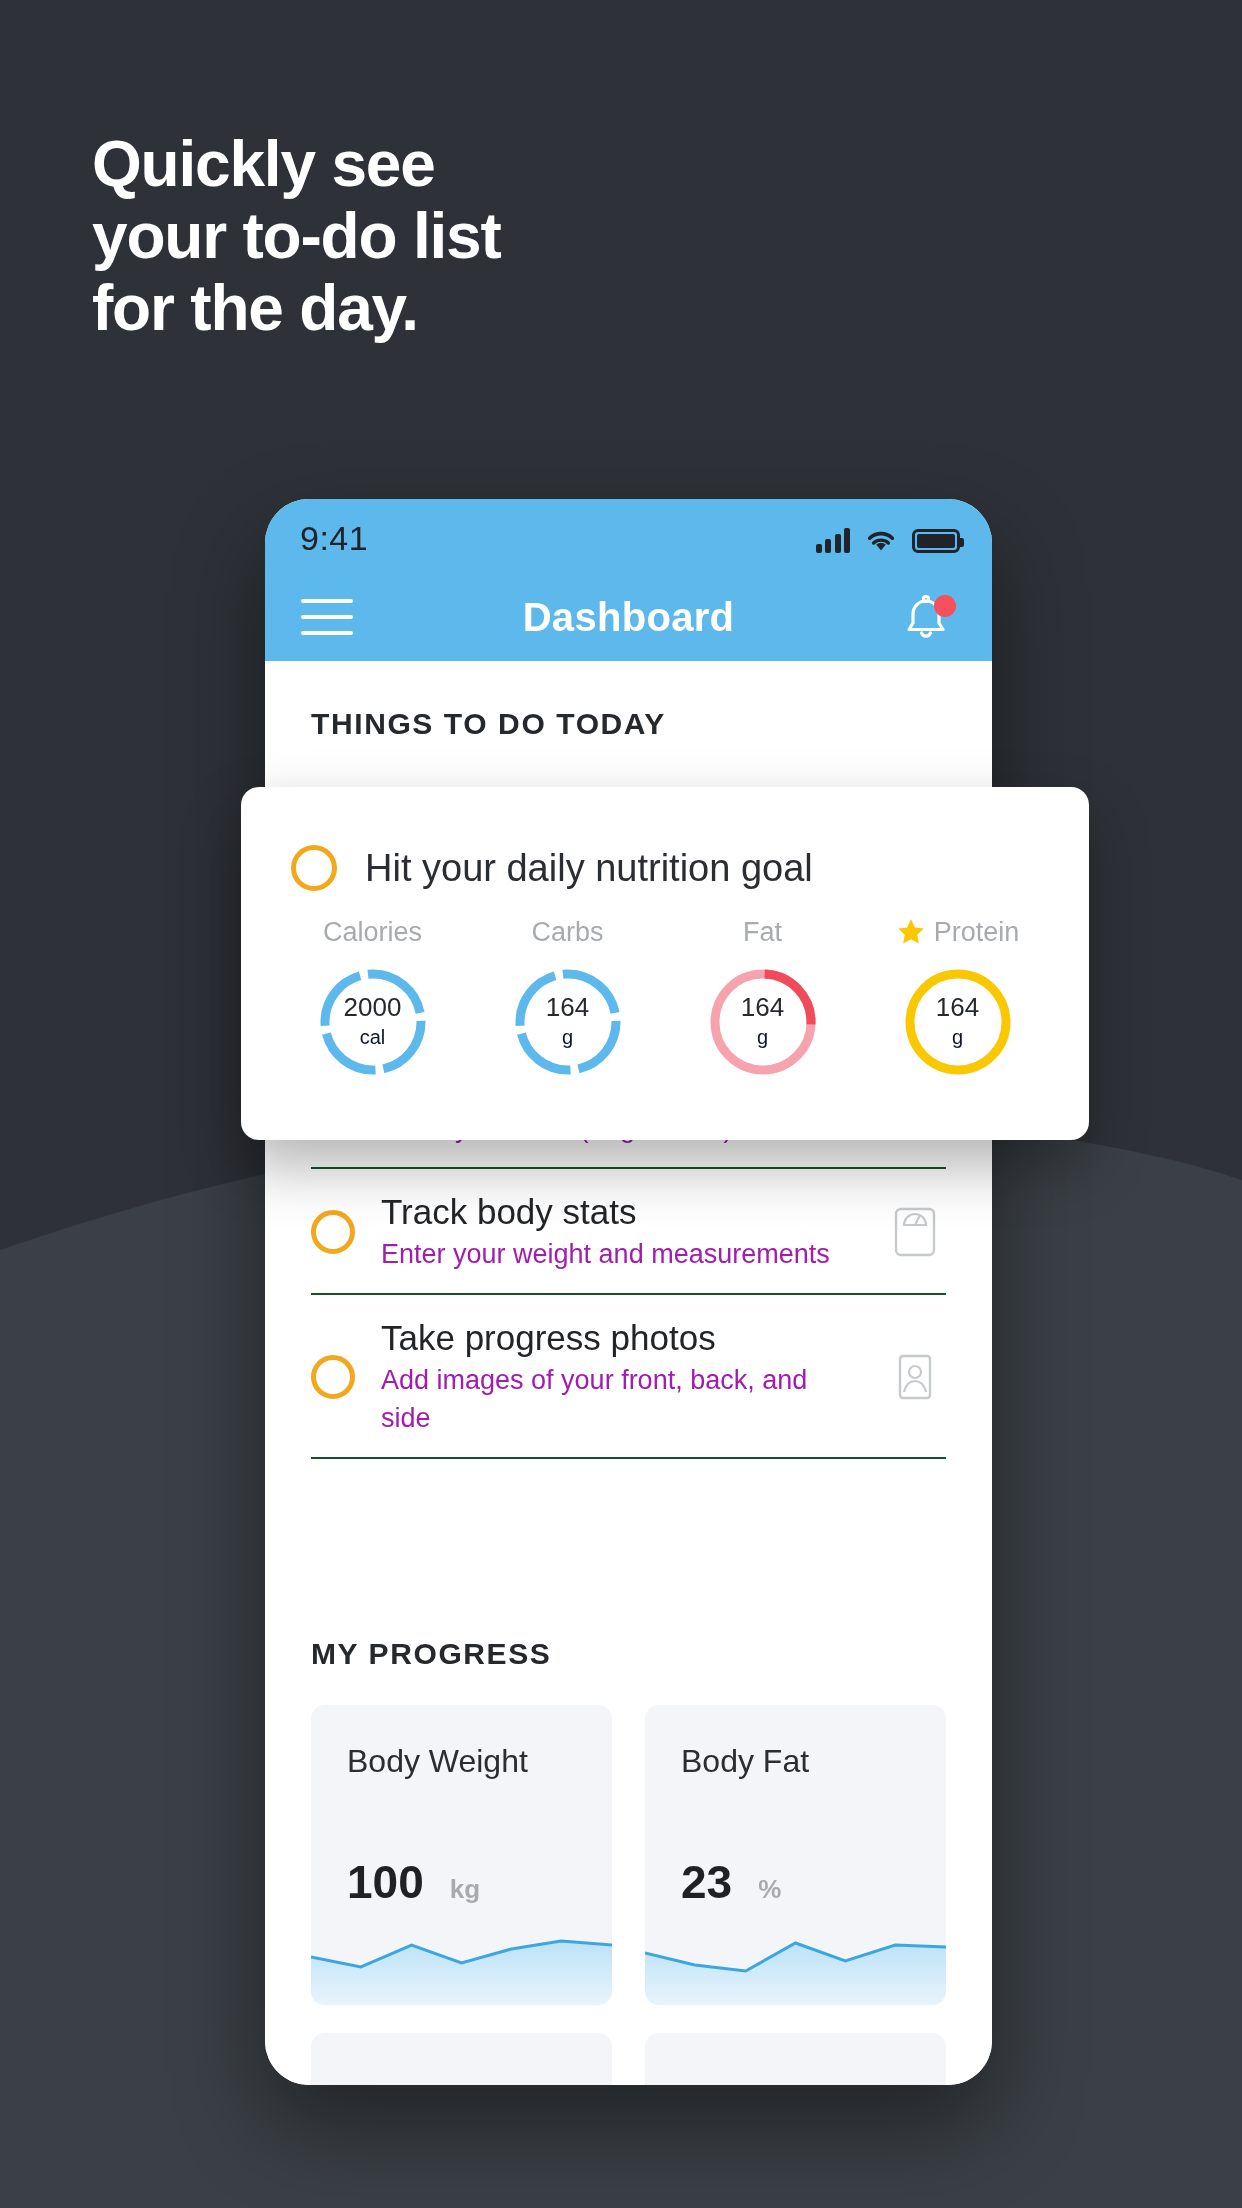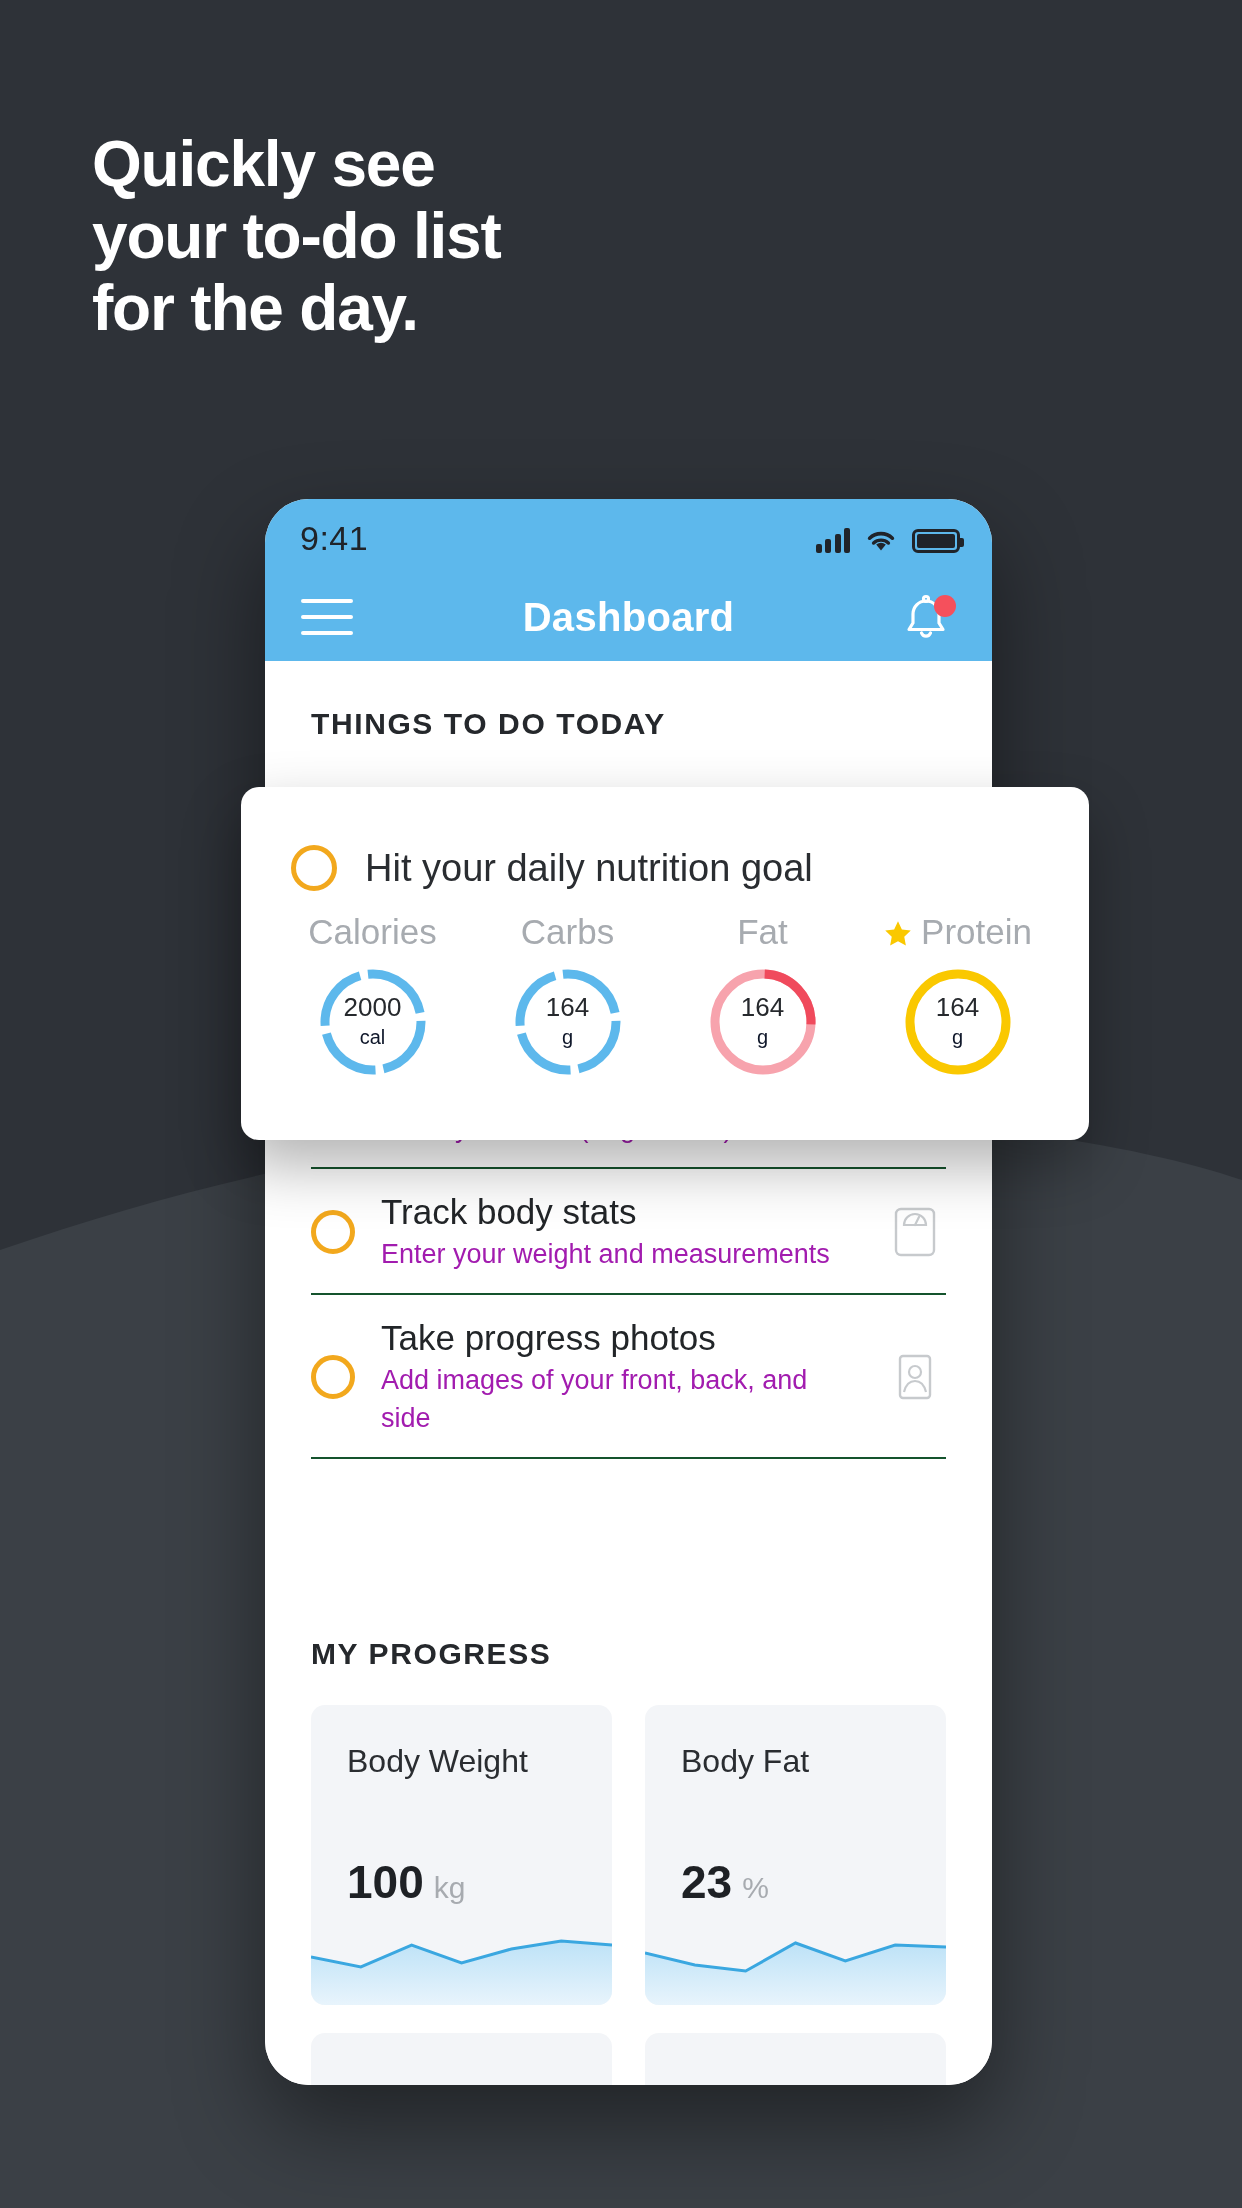--- a/index.html
+++ b/index.html
@@ -127,21 +127,21 @@
   }
   .pcard-title{
     position:absolute; left:36px; top:38px;
     font-size:32px; color:#2a2d31;
   }
   .pcard-val{
     position:absolute; left:36px; top:150px;
     font-size:46px; font-weight:bold; color:#1e2125;
   }
   .pcard-unit{
-    font-size:30px; font-weight:normal; color:#a7abb0; margin-left:10px;
+    font-size:26px; font-weight:bold; color:#a7abb0; margin-left:26px;
   }
   .spark{position:absolute; left:0; right:0; bottom:0; height:100px;}
   .spark svg{display:block; width:100%; height:100%;}
 
   .cards.partial{margin-top:28px;}
   .cards.partial .pcard{height:120px;}
 
   
   .nutri-card{
     position:absolute; left:202px; top:787px; width:848px; height:353px;
@@ -157,21 +157,21 @@
   .nutri-ring{
     width:46px; height:46px; border-radius:50%; border:5px solid #f2a81d;
     flex:0 0 46px;
   }
   .nutri-title{font-size:38px; color:#2a2d31;}
   .macros{
     display:flex; margin-top:24px; padding:0 34px;
   }
   .macro{flex:1; text-align:center;}
   .macro-label{
-    font-size:35px; color:#a7abb0; display:flex; align-items:center;
+    font-size:27px; color:#a7abb0; display:flex; align-items:center;
     justify-content:center; gap:8px; height:34px;
   }
   .star{width:30px; height:30px; display:inline-block;}
   .macro-ring{
     margin:14px auto 0; width:118px; height:118px; position:relative;
   }
   .macro-ring svg{display:block;}
   .macro-val{
     position:absolute; inset:0; display:flex; flex-direction:column;
     align-items:center; justify-content:center;

